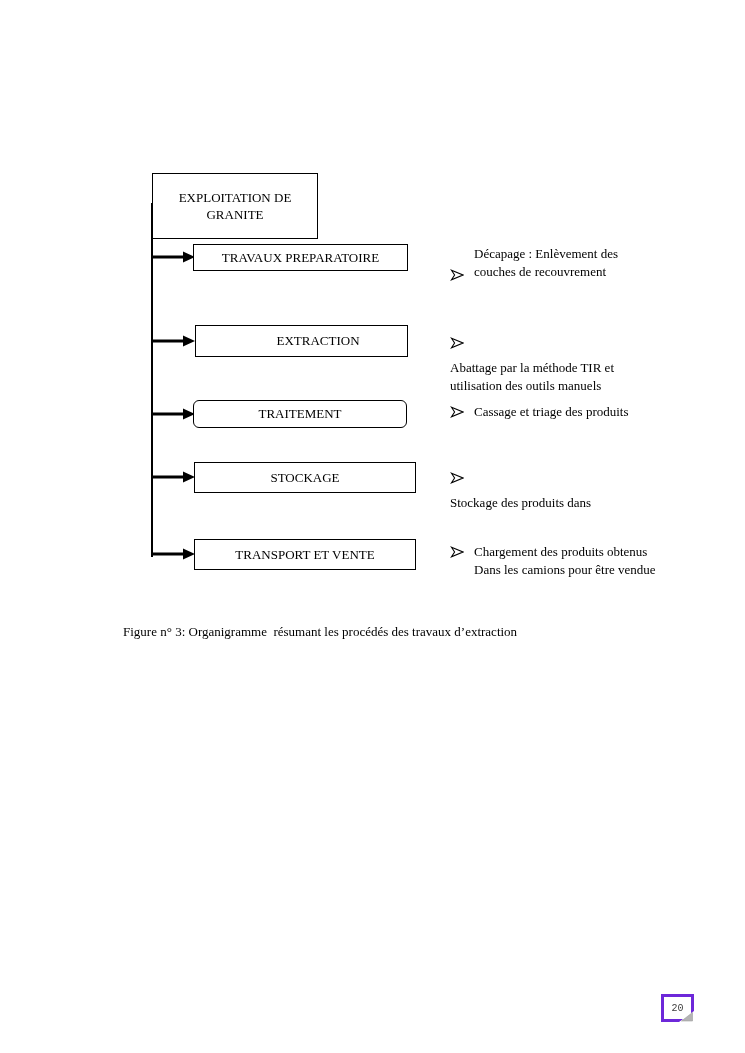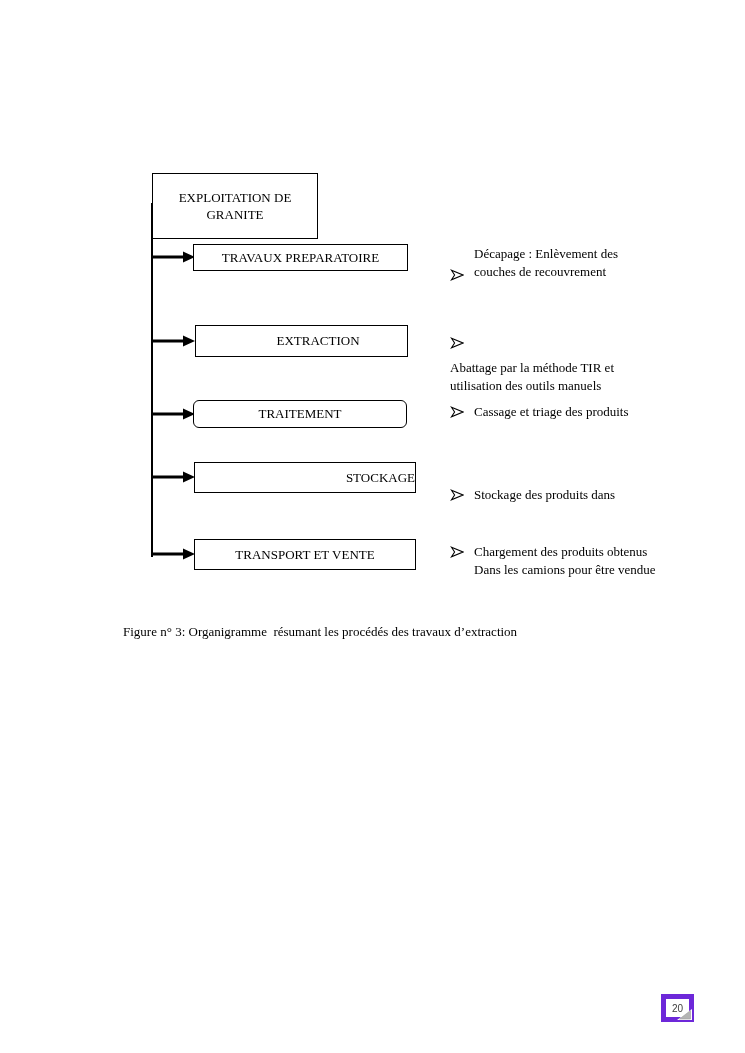--- a/index.html
+++ b/index.html
@@ -59,24 +59,24 @@
     position: absolute;
     left: 123px; top: 624px;
     font-size: 13px;
     white-space: pre-wrap;
   }
 
   .pageno-badge {
     position: absolute;
     left: 661px; top: 994px;
     width: 33px; height: 28px;
-    border: 5px solid #6d28d9;
+    border: 3px solid #6d28d9;
     background: #fff;
     display: flex; align-items: center; justify-content: center;
-    font-family: Liberation Sans, sans-serif;
+    font-family: Liberation Mono, monospace;
     font-size: 10px;
     color: #3d3d3d;
     box-sizing: border-box;
   }
   .page-curl {
     position: absolute;
     right: -3px; bottom: -3px;
     display: block;
   }
 </style>
@@ -133,24 +133,24 @@
     <svg class="bullet-icon" width="14" height="12" viewBox="0 0 14 12">
       <path d="M1.5 1.2 L13 6 L1.5 10.8 L4.6 6 Z" fill="none" stroke="#000" stroke-width="1.1"></path>
     </svg>
     <div class="pre">Cassage et triage des produits</div>
   </div>
 
   <svg class="arrow" style="left:151px; top:470px;" width="44" height="14" viewBox="0 0 44 14">
     <line x1="0" y1="7" x2="33" y2="7" stroke="#000" stroke-width="3"></line>
     <polygon points="32,1.5 44,7 32,12.5" fill="#000"></polygon>
   </svg>
-  <div class="step-box" style="left:194px; top:462px; width:222px; height:31px;justify-content:flex-end;">
+  <div class="step-box" style="left:194px; top:462px; width:222px; height:31px;">
     <span>STOCKAGE</span>
   </div>
-  <div class="note" style="left:450px; top:486px;">
+  <div class="note" style="left:450px; top:469px;flex-direction:column;">
     <svg class="bullet-icon" width="14" height="12" viewBox="0 0 14 12">
       <path d="M1.5 1.2 L13 6 L1.5 10.8 L4.6 6 Z" fill="none" stroke="#000" stroke-width="1.1"></path>
     </svg>
     <div class="pre">Stockage des produits dans</div>
   </div>
 
   <svg class="arrow" style="left:151px; top:547px;" width="44" height="14" viewBox="0 0 44 14">
     <line x1="0" y1="7" x2="33" y2="7" stroke="#000" stroke-width="3"></line>
     <polygon points="32,1.5 44,7 32,12.5" fill="#000"></polygon>
   </svg>

